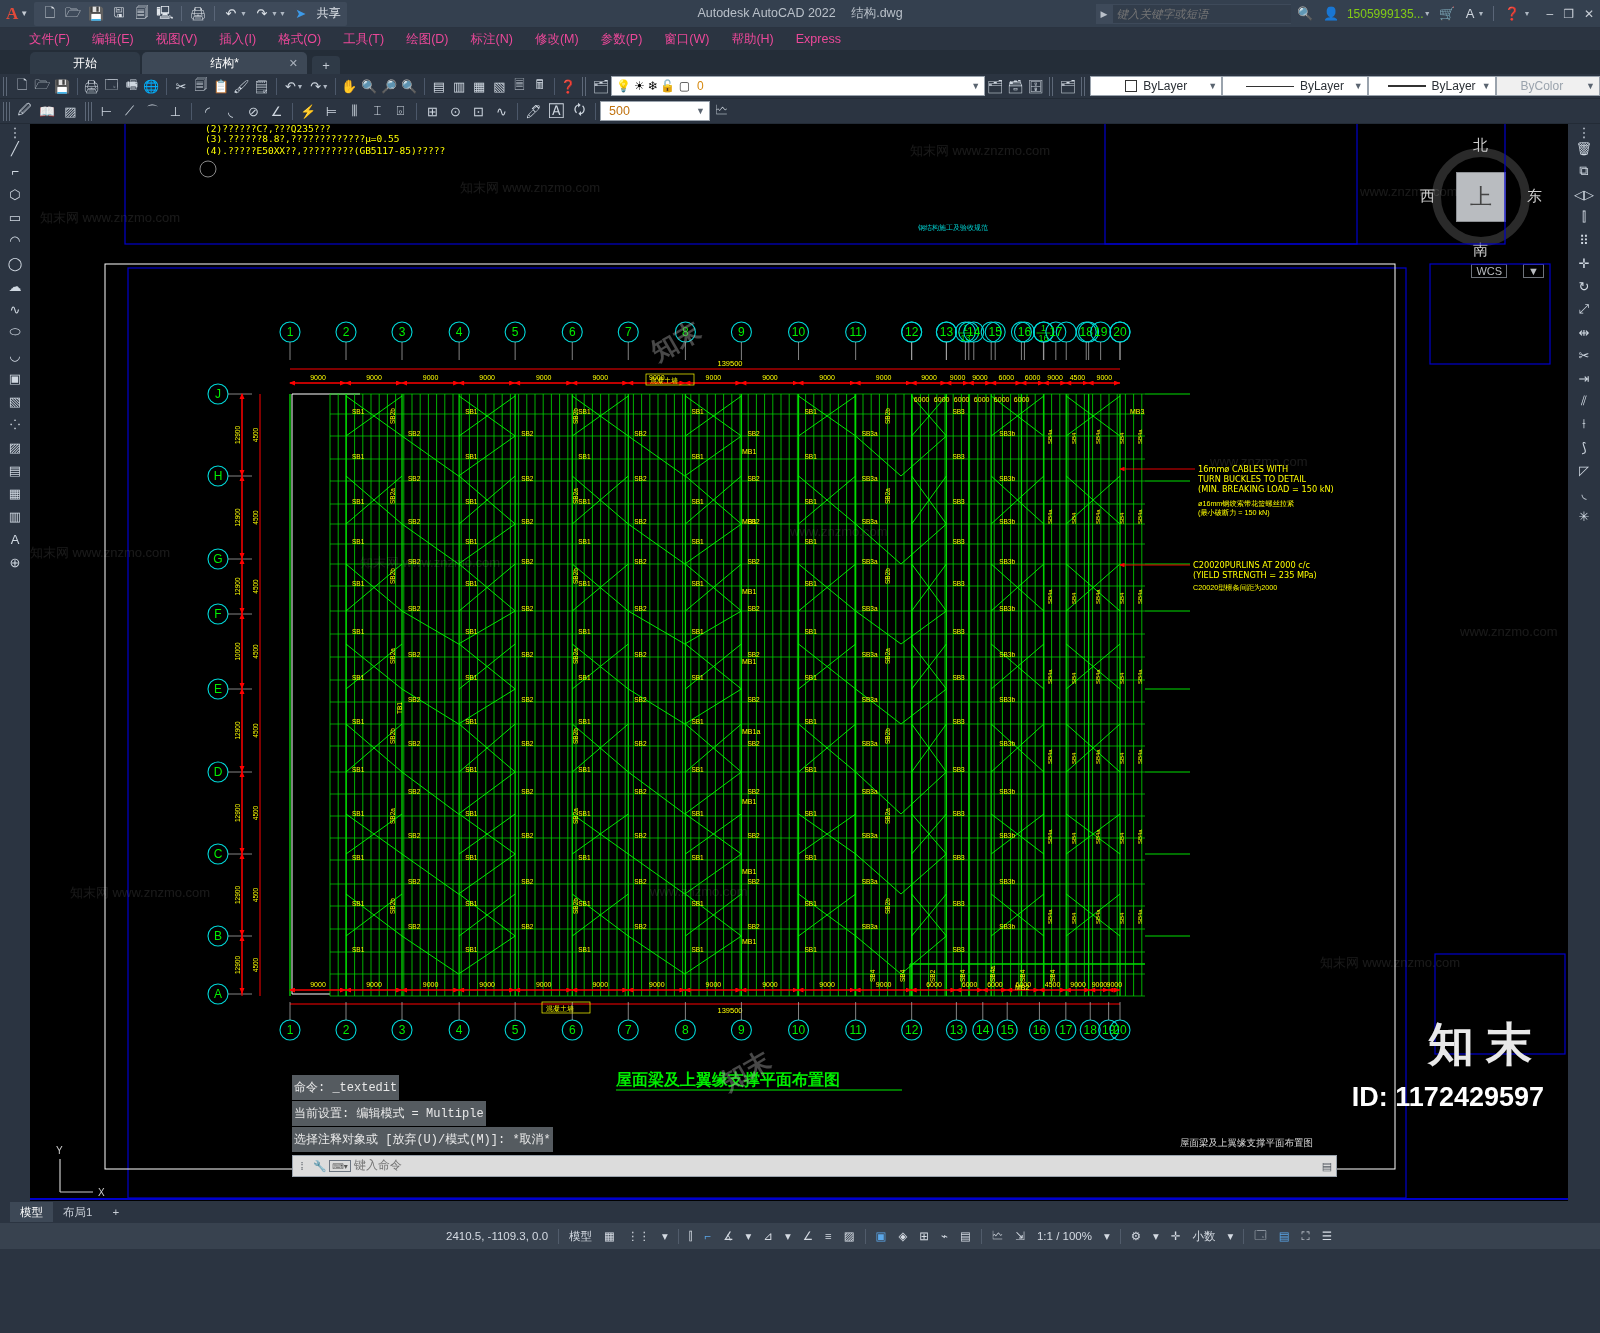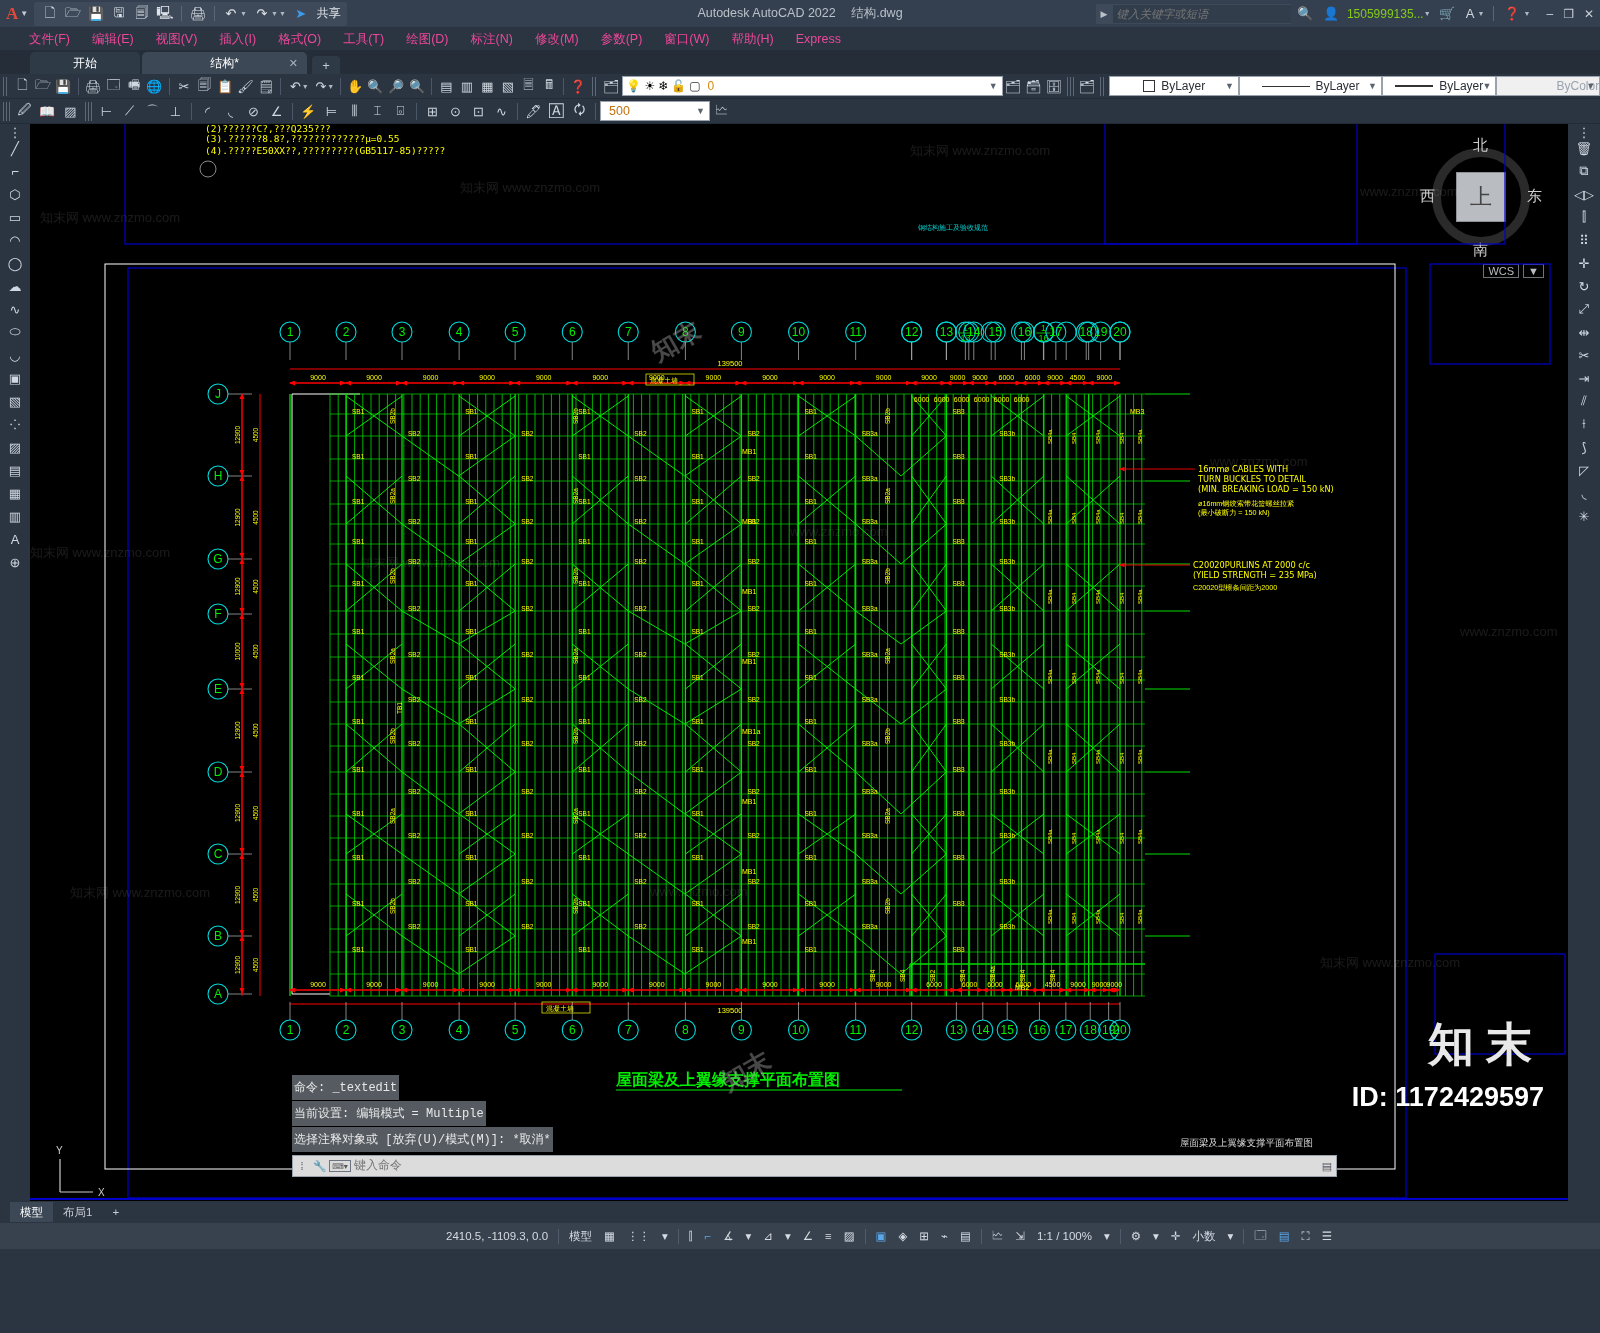--- a/index.html
+++ b/index.html
@@ -57,21 +57,21 @@
   .tbsep { width:1px; height:17px; background:#4c586a; margin:0 4px; }
   .dd { color:#aeb7c2; font-size:7px; margin-left:-4px; margin-right:2px; }
 
   .layerbox { display:flex; align-items:center; height:20px; background:#ffffff;
     width:426px; padding:0 4px; border:1px solid #9aa3ad; }
   .layerbox .lic { font-size:12px; margin-right:3px; }
   .layerbox .lname { font-size:12px; color:#d68910; margin-left:4px; }
   .layerbox .chev { margin-left:auto; color:#5a6470; font-size:9px; }
 
   .combo { display:flex; align-items:center; height:20px; background:#ffffff;
-    border:1px solid #9aa3ad; font-size:12px; color:#2b3036; padding:0 0;
+    border:1px solid #9aa3ad; font-size:12px; color:#2b3036; padding:0 20px;
     justify-content:center; position:relative; }
   .combo .chev { position:absolute; right:4px; color:#5a6470; font-size:9px; }
   .combo.disabled { background:#f0f0f0; color:#9aa3ad; }
   .lw { display:inline-block; width:48px; height:1px; background:#333; margin-right:6px; }
   .lw2 { display:inline-block; width:38px; height:2px; background:#333; margin-right:6px; }
 
   .numbox { width:110px; height:20px; background:#fff; border:1px solid #9aa3ad;
     display:flex; align-items:center; padding-left:8px; font-size:12.5px; color:#c0720f; }
   .numbox .chev { margin-left:auto; margin-right:4px; color:#5a6470; font-size:9px; }
 
@@ -126,21 +126,21 @@
 
   
   .viewcube { position:absolute; right:32px; top:18px; width:110px; height:110px; }
   .vc-ring { position:absolute; left:6px; top:6px; width:98px; height:98px;
     border-radius:50%; border:9px solid #2a2a2a; }
   .vc-cube { position:absolute; left:30px; top:30px; width:50px; height:50px;
     background:#b9bcc0; border:1px solid #8d9094; display:flex; align-items:center;
     justify-content:center; color:#444; font-size:22px; }
   .vc-l { position:absolute; color:#cfcfcf; font-size:15px; }
   .wcs { position:absolute; right:24px; top:140px; display:flex; align-items:center;
-    gap:4px; color:#b9bcc0; font-size:11px; }
+    gap:16px; color:#b9bcc0; font-size:11px; }
   .wcs .box { border:1px solid #6e737a; padding:0 4px; }
 </style>
 </head>
 <body>
 
 <div class="titlebar">
   <div class="app-logo">
     <span>A</span>
       <span class="caret">▼</span>
   </div>
@@ -284,21 +284,21 @@
     </span>
     <span class="chev">▼</span>
   </div>
   <div class="combo" style="width:128px;">
     <span style="display:flex;align-items:center;">
       <span class="lw2"></span>
       <span>ByLayer</span>
     </span>
     <span class="chev">▼</span>
   </div>
-  <div class="combo disabled" style="width:115px;justify-content:flex-end;padding-left:8px;">
+  <div class="combo disabled" style="width:115px;justify-content:center;padding-left:8px;">
     <span>ByColor</span>
     <span class="chev">▼</span>
   </div>
 </div>
 
 <div class="toolbar">
   <div class="grip"></div>
   <div class="tbi">🖉</div>
   <div class="tbi">📖</div>
   <div class="tbi">▨</div>

